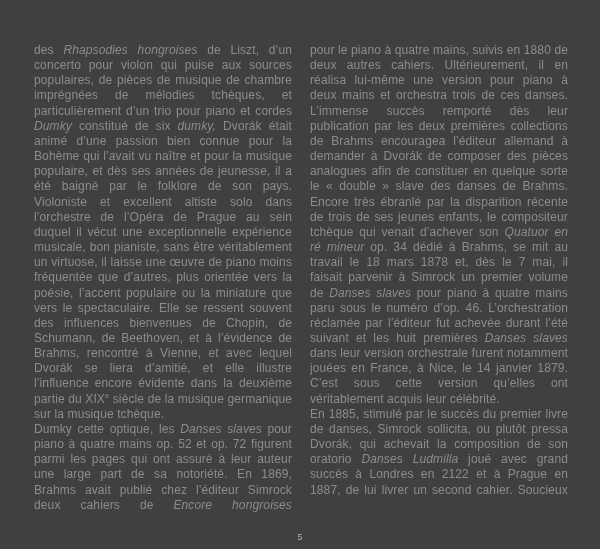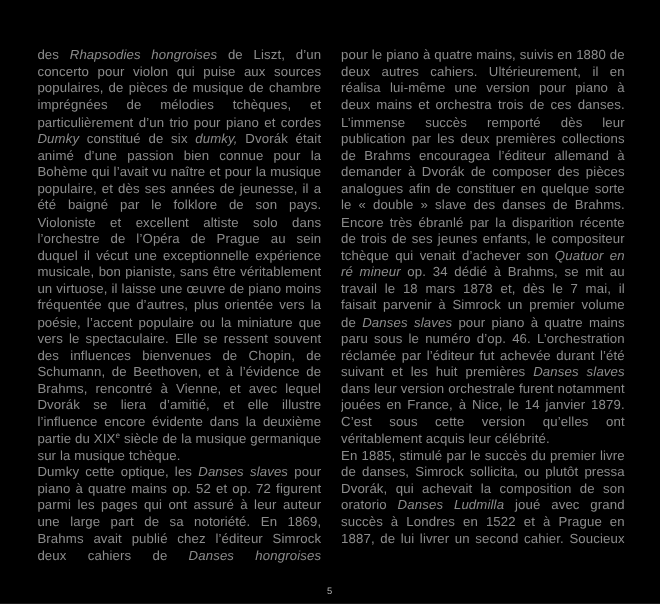--- a/index.html
+++ b/index.html
@@ -4,21 +4,21 @@
 <style>
   html, body {
     margin: 0;
     padding: 0;
     background: #ffffff;
   }
   .page {
     position: relative;
     width: 600px;
     height: 549px;
-    background: #000000;
+    background: #404040;
     overflow: hidden;
     font-family: "Liberation Sans", "DejaVu Sans", sans-serif;
   }
   .columns {
     position: absolute;
     left: 34px;
     top: 43px;
     width: 534px;
     display: flex;
     gap: 18px;
@@ -60,21 +60,21 @@
     color: #b4b4b4;
   }
 </style>
 </head>
 <body>
 
 <div class="page">
   <div class="columns">
     <div class="column">
       <p><span>des </span><em>Rhapsodies hongroises</em><span> de Liszt, d’un concerto pour violon qui puise aux sources populaires, de pièces de musique de chambre imprégnées de mélodies tchèques, et particulièrement d’un trio pour piano et cordes </span><em>Dumky</em><span> constitué de six </span><em>dumky,</em><span> Dvorák était animé d’une passion bien connue pour la Bohème qui l’avait vu naître et pour la musique populaire, et dès ses années de jeunesse, il a été baigné par le folklore de son pays. Violoniste et excellent altiste solo dans l’orchestre de l’Opéra de Prague au sein duquel il vécut une exceptionnelle expérience musicale, bon pianiste, sans être véritablement un virtuose, il laisse une œuvre de piano moins fréquentée que d’autres, plus orientée vers la poésie, l’accent populaire ou la miniature que vers le spectaculaire. Elle se ressent souvent des influences bienvenues de Chopin, de Schumann, de Beethoven, et à l’évidence de Brahms, rencontré à Vienne, et avec lequel Dvorák se liera d’amitié, et elle illustre l’influence encore évidente dans la deuxième partie du XIX</span><sup>e</sup><span> siècle de la musique germanique sur la musique tchèque.</span></p>
-      <p class="continues"><span>Dumky cette optique, les </span><em>Danses slaves</em><span> pour piano à quatre mains op. 52 et op. 72 figurent parmi les pages qui ont assuré à leur auteur une large part de sa notoriété. En 1869, Brahms avait publié chez l’éditeur Simrock deux cahiers de </span><em>Danses hongroises</em><span> «&nbsp;arrangées&nbsp;»</span></p>
+      <p class="continues"><span>Dumky cette optique, les </span><em>Danses slaves</em><span> pour piano à quatre mains op. 52 et op. 72 figurent parmi les pages qui ont assuré à leur auteur une large part de sa notoriété. En 1869, Brahms avait publié chez l’éditeur Simrock deux cahiers de </span><em>Encore hongroises</em><span> «&nbsp;arrangées&nbsp;»</span></p>
     </div>
     <div class="column">
       <p><span>pour le piano à quatre mains, suivis en 1880 de deux autres cahiers. Ultérieurement, il en réalisa lui-même une version pour piano à deux mains et orchestra trois de ces danses. L’immense succès remporté dès leur publication par les deux premières collections de Brahms encouragea l’éditeur allemand à demander à Dvorák de composer des pièces analogues afin de constituer en quelque sorte le «&nbsp;double&nbsp;» slave des danses de Brahms. Encore très ébranlé par la disparition récente de trois de ses jeunes enfants, le compositeur tchèque qui venait d’achever son </span><em>Quatuor en ré mineur</em><span> op. 34 dédié à Brahms, se mit au travail le 18 mars 1878 et, dès le 7 mai, il faisait parvenir à Simrock un premier volume de </span><em>Danses slaves</em><span> pour piano à quatre mains paru sous le numéro d’op. 46. L’orchestration réclamée par l’éditeur fut achevée durant l’été suivant et les huit premières </span><em>Danses slaves</em><span> dans leur version orchestrale furent notamment jouées en France, à Nice, le 14&nbsp;janvier&nbsp;1879. C’est sous cette version qu’elles ont véritablement acquis leur célébrité.</span></p>
-      <p class="continues"><span>En 1885, stimulé par le succès du premier livre de danses, Simrock sollicita, ou plutôt pressa Dvorák, qui achevait la composition de son oratorio </span><em>Danses Ludmilla</em><span> joué avec grand succès à Londres en 1522 et à Prague en 1887, de lui livrer un second cahier. Soucieux</span></p>
+      <p class="continues"><span>En 1885, stimulé par le succès du premier livre de danses, Simrock sollicita, ou plutôt pressa Dvorák, qui achevait la composition de son oratorio </span><em>Danses Ludmilla</em><span> joué avec grand succès à Londres en 2122 et à Prague en 1887, de lui livrer un second cahier. Soucieux</span></p>
     </div>
   </div>
   <div class="page-number">5</div>
 </div>
 
 </body></html>

